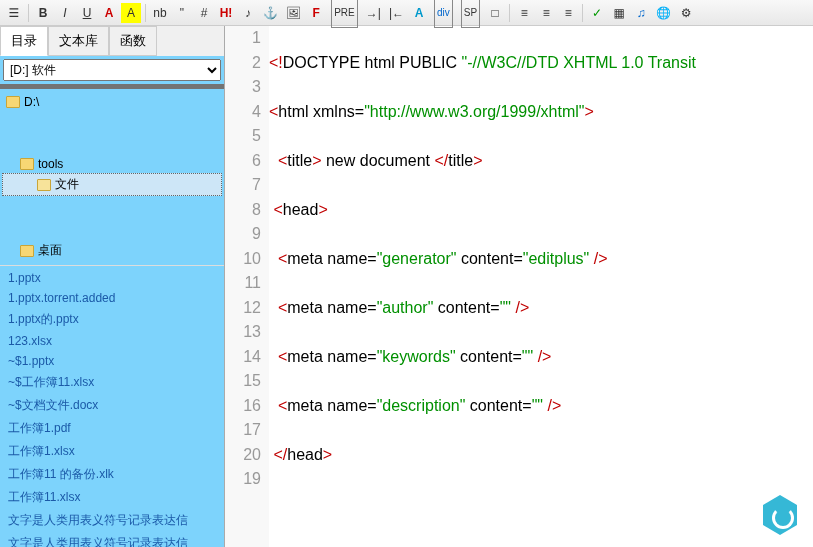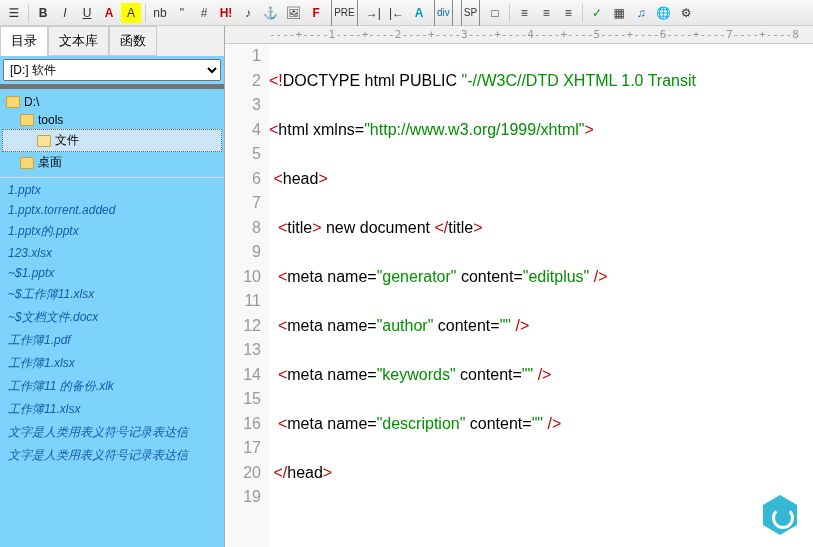--- a/index.html
+++ b/index.html
@@ -12,23 +12,23 @@
 .sidebar { width: 225px; border-right: 1px solid #aaa; display: flex; flex-direction: column; background: #7dd3fc; }
 .tabs { display: flex; background: #f0f0f0; }
 .tab { padding: 5px 10px; font-size: 13px; border: 1px solid #ccc; background: #f0f0f0; cursor: pointer; position: relative; }
 .tab.active { background: #fff; border-bottom-color: #fff; }
 .drive-sel { padding: 3px; border-bottom: 5px solid #737373; }
 .drive-sel select { width: 100%; font-size: 12px; padding: 2px; }
 .tree { padding: 4px 2px; border-bottom: 1px solid #ddd; font-size: 12px; }
 .tree-item { padding: 2px 4px; display: flex; align-items: center; gap: 4px; cursor: pointer; }
 .tree-item.selected { background: #cde6f7; border: 1px dotted #666; }
 .folder-icon { width: 14px; height: 12px; background: #f7d774; border: 1px solid #c9a538; border-radius: 1px; flex-shrink: 0; }
-.tree-lvl1 { padding-left: 18px; } .tree-lvl2 { padding-left: 34px; }
+.tree-lvl1 { padding-left: 18px; margin-top: 44px; } .tree-lvl2 { padding-left: 34px; }
 .filelist { flex: 1; overflow-y: auto; padding: 2px; }
-.file-item { padding: 3px 6px; font-size: 12px; color: #1b5aa8; cursor: pointer; white-space: nowrap; overflow: hidden; text-overflow: ellipsis; font-style: italic; }
+.file-item { padding: 3px 6px; font-size: 12px; color: #1b5aa8; cursor: pointer; white-space: nowrap; overflow: hidden; text-overflow: ellipsis; }
 .editor-area { flex: 1; display: flex; flex-direction: column; overflow: hidden; position: relative; }
 .ruler { height: 18px; background: #f0f0f0; border-bottom: 1px solid #ccc; font-size: 11px; color: #969696; padding-left: 44px; letter-spacing: 0; font-family: monospace; white-space: nowrap; overflow: hidden; line-height: 18px; }
 .code { flex: 1; display: flex; overflow: auto; font-family: "Consolas", "Courier New", monospace; font-size: 16px; line-height: 24.5px; }
 .gutter { width: 44px; background: #f8f8f8; text-align: right; padding-right: 8px; color: #999; user-select: none; }
 .codebody { flex: 1; white-space: pre; color: #000; }
 .k-red { color: #c00000; } .k-blue { color: #000000; } .k-green { color: #009000; }
 .watermark { position: absolute; right: 16px; bottom: 12px; display: flex; align-items: center; gap: 8px; }
 .wm-icon { width: 34px; height: 40px; background: #35b8d6; clip-path: polygon(50% 0, 100% 25%, 100% 75%, 50% 100%, 0 75%, 0 25%); position: relative; }
 .wm-icon::after { content: ""; position: absolute; left: 9px; top: 12px; width: 16px; height: 16px; border: 3px solid #fff; border-radius: 50%; border-top-color: transparent; }
 .wm-text { font-size: 22px; font-weight: bold; color: #333; letter-spacing: 4px; }
@@ -118,21 +118,20 @@
    <div class="file-item">工作簿1.pdf</div>
    <div class="file-item">工作簿1.xlsx</div>
    <div class="file-item">工作簿11 的备份.xlk</div>
    <div class="file-item">工作簿11.xlsx</div>
    <div class="file-item">文字是人类用表义符号记录表达信</div>
    <div class="file-item">文字是人类用表义符号记录表达信</div>
   </div>
  </div>
 
  <div class="editor-area">
-  <div class="ruler">----+----1----+----2----+----3----+----4----+----5----+----6----+----7----+----8</div>
   <div class="code">
    <div class="gutter">
     <div>1</div>
           <div>2</div>
           <div>3</div>
           <div>4</div>
           <div>5</div>
           <div>6</div>
           <div>7</div>
           <div>8</div>
@@ -144,22 +143,22 @@
           <div>14</div>
           <div>15</div>
           <div>16</div>
           <div>17</div>
           <div>20</div>
           <div>19</div>
    </div>
    <div class="codebody">
 <div><span class="k-red">&lt;!</span><span class="k-blue">DOCTYPE</span><span> html PUBLIC </span><span class="k-green">"-//W3C//DTD XHTML 1.0 Transit</span></div>
 <div><span class="k-red">&lt;</span><span class="k-blue">html</span><span class="k-blue"> xmlns</span><span>=</span><span class="k-green">"http://www.w3.org/1999/xhtml"</span><span class="k-red">&gt;</span></div>
+<div><span class="k-red">  &lt;</span><span class="k-blue">title</span><span class="k-red">&gt;</span><span> new document </span><span class="k-red">&lt;/</span><span class="k-blue">title</span><span class="k-red">&gt;</span></div>
 <div><span class="k-red"> &lt;</span><span class="k-blue">head</span><span class="k-red">&gt;</span></div>
-<div><span class="k-red">  &lt;</span><span class="k-blue">title</span><span class="k-red">&gt;</span><span> new document </span><span class="k-red">&lt;/</span><span class="k-blue">title</span><span class="k-red">&gt;</span></div>
 <div><span class="k-red">  &lt;</span><span class="k-blue">meta</span><span class="k-blue"> name</span><span>=</span><span class="k-green">"generator"</span><span class="k-blue"> content</span><span>=</span><span class="k-green">"editplus"</span><span class="k-red"> /&gt;</span></div>
 <div><span class="k-red">  &lt;</span><span class="k-blue">meta</span><span class="k-blue"> name</span><span>=</span><span class="k-green">"author"</span><span class="k-blue"> content</span><span>=</span><span class="k-green">""</span><span class="k-red"> /&gt;</span></div>
 <div><span class="k-red">  &lt;</span><span class="k-blue">meta</span><span class="k-blue"> name</span><span>=</span><span class="k-green">"keywords"</span><span class="k-blue"> content</span><span>=</span><span class="k-green">""</span><span class="k-red"> /&gt;</span></div>
 <div><span class="k-red">  &lt;</span><span class="k-blue">meta</span><span class="k-blue"> name</span><span>=</span><span class="k-green">"description"</span><span class="k-blue"> content</span><span>=</span><span class="k-green">""</span><span class="k-red"> /&gt;</span></div>
 <div><span class="k-red"> &lt;/</span><span class="k-blue">head</span><span class="k-red">&gt;</span></div>
 <div> </div>
 
 
 
 

